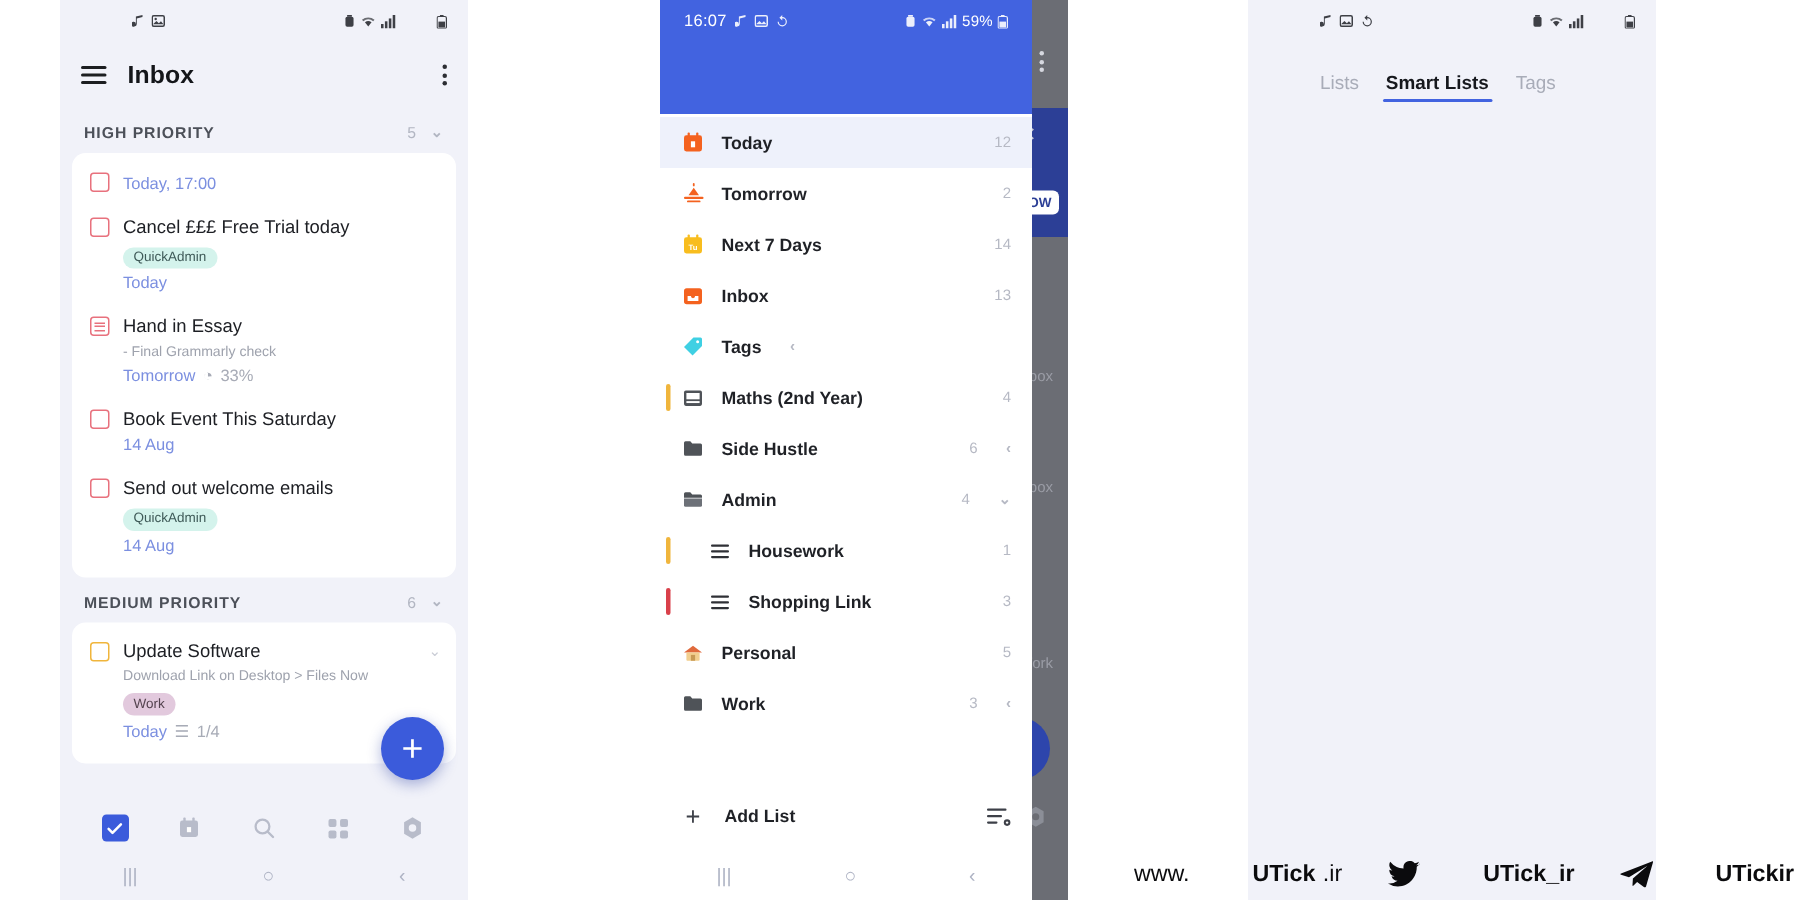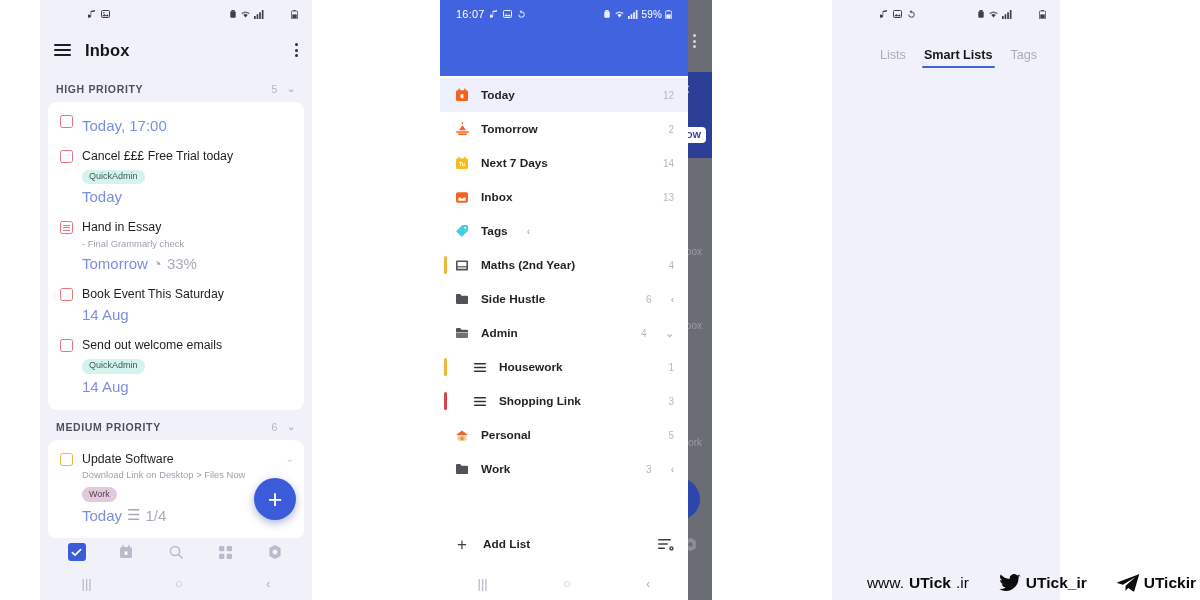--- a/index.html
+++ b/index.html
@@ -8,21 +8,21 @@
     background:#ffffff;
     font-family:"Liberation Sans", sans-serif;
     -webkit-font-smoothing:antialiased;
   }
   .stage { position:relative; width:1200px; height:600px; background:#ffffff; }
 
   
   .phone { position:absolute; top:0; height:600px; overflow:hidden; background:#f2f3f9; }
   #panel1 { left:40px;  width:272px; }
   #panel2 { left:440px; width:272px; }
-  #panel3 { left:832px; width:228px; }
+  #panel3 { left:832px; width:272px; }
 
   
   .statusbar {
     height:28px; display:flex; align-items:center; justify-content:space-between;
     padding:0 14px; font-size:10.5px; color:#2b2d33; letter-spacing:.2px;
   }
   .statusbar.dark-on-blue { color:#ffffff; }
   .sb-left { display:flex; align-items:center; gap:5px; }
   .sb-right { display:flex; align-items:center; gap:3px; font-size:10px; }
   .sb-ico { display:inline-block; opacity:.9; }
@@ -56,21 +56,21 @@
   .cbx { width:13px; height:13px; border:1.6px solid #e8717d; border-radius:2.5px; flex:0 0 auto; margin-top:2px; }
   .cbx.amber { border-color:#f0b53c; }
   .cbx.note {
     border:1.6px solid #e8717d; border-radius:2.5px; position:relative;
     display:flex; flex-direction:column; justify-content:center; align-items:center; gap:1.5px;
   }
   .cbx.note s { display:block; width:7px; height:1px; background:#e8717d; text-decoration:none; }
   .t-body { flex:1 1 auto; min-width:0; }
   .t-title { font-size:12.3px; color:#1d1f24; line-height:1.35; }
   .t-desc { font-size:9.4px; color:#9ea2ad; margin-top:2px; line-height:1.35; }
-  .t-meta { font-size:15px; color:#7b8fe0; margin-top:4px; display:flex; align-items:center; gap:5px; }
+  .t-meta { font-size:11px; color:#7b8fe0; margin-top:4px; display:flex; align-items:center; gap:5px; }
   .t-meta .gry { color:#a7abb6; }
   .tag {
     display:inline-block; margin-top:5px; padding:2.5px 7px; border-radius:9px;
     font-size:9px; line-height:1.1;
   }
   .tag.mint { background:#d4f3ec; color:#3f5a58; }
   .tag.mauve { background:#e2c9dd; color:#54434f; }
   .t-chev { color:#c9ccd5; font-size:10px; margin-left:auto; align-self:flex-start; margin-top:2px; }
 
   .fab {
@@ -171,21 +171,21 @@
   .addfilter .pl { font-size:17px; color:#4263e0; font-weight:300; width:15px; text-align:center; line-height:1; }
   .addfilter .lbl { font-size:12.3px; color:#4263e0; }
 
   
   .watermark {
     position:absolute; right:0px; bottom:8px; display:flex; align-items:flex-end; gap:30px;
     padding-right:4px;
   }
   .wm-item { display:flex; align-items:center; gap:5px; font-size:15.5px; color:#0b0b0d; }
   .wm-item .thin { font-weight:400; }
-  .wm-item .bold { font-weight:700; }
+  .wm-item .bold { font-weight:700;margin-left:37px; }
   .wm-svg { flex:0 0 auto; }
 
   svg { display:block; }
 </style>
 </head>
 <body>
 
 <div class="stage">
 
   <div class="phone" id="panel1">

